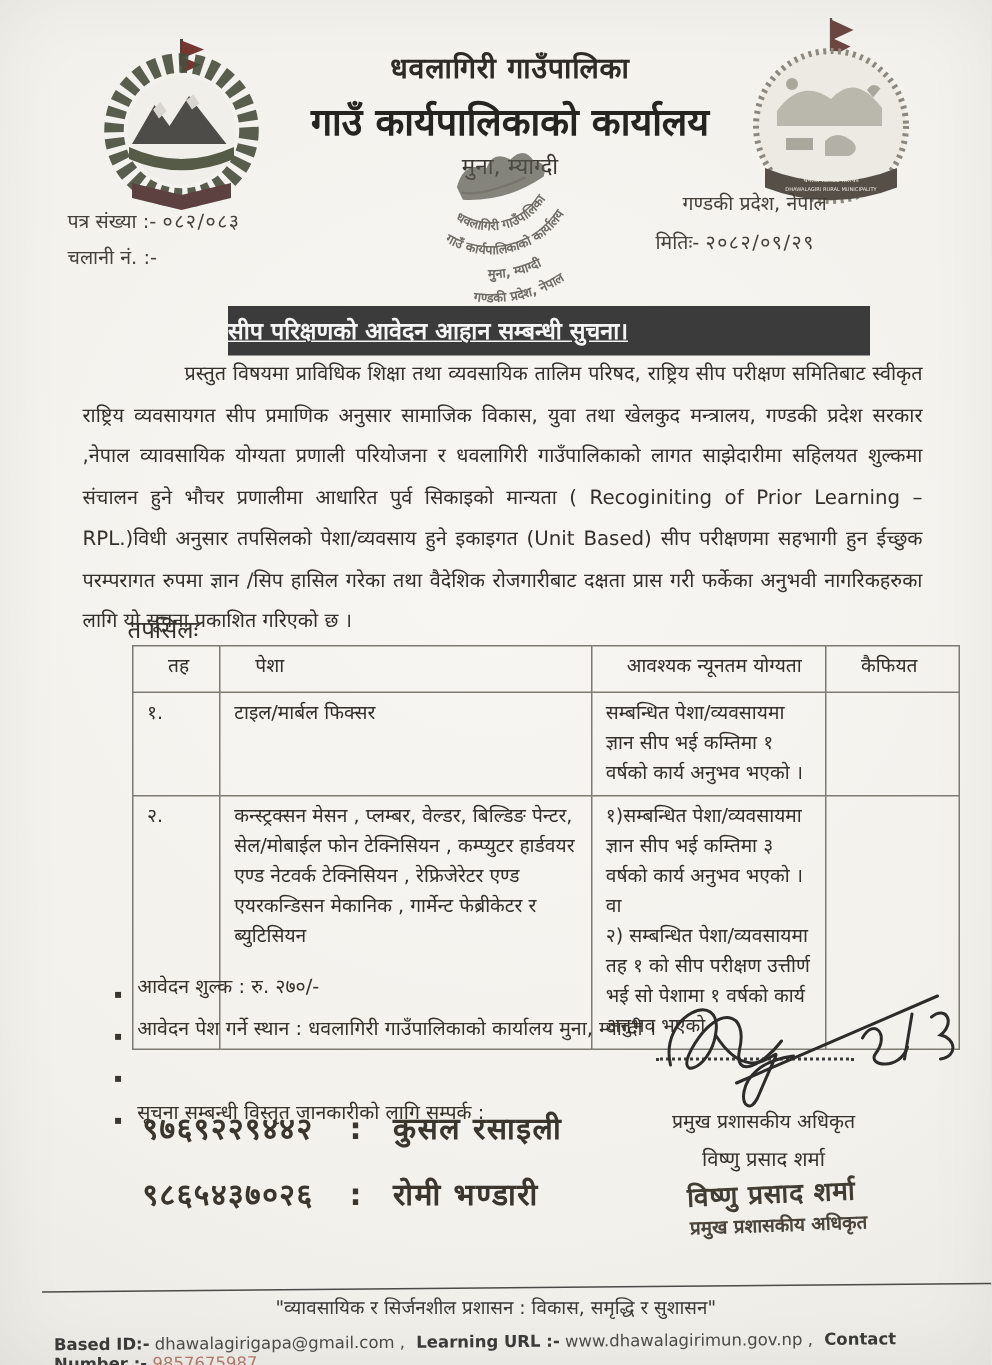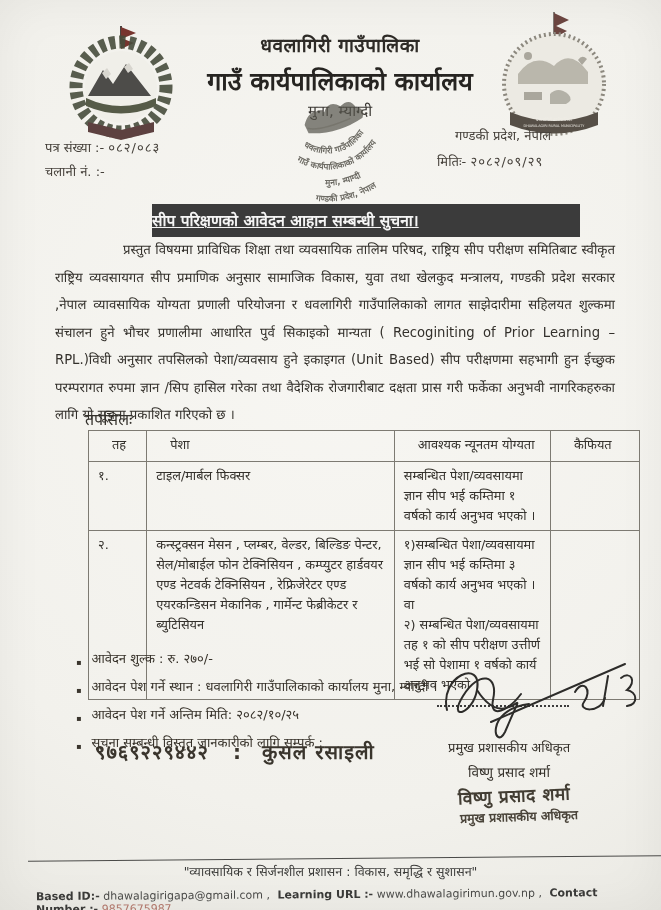--- a/index.html
+++ b/index.html
@@ -184,33 +184,37 @@
     <div class="bullet-row">
       <span class="bullet-mark">▪</span>
       <span>आवेदन शुल्क : रु. २७०/-</span>
     </div>
     <div class="bullet-row">
       <span class="bullet-mark">▪</span>
       <span>आवेदन पेश गर्ने स्थान : धवलागिरी गाउँपालिकाको कार्यालय मुना, म्याग्दी ।</span>
     </div>
     <div class="bullet-row">
       <span class="bullet-mark">▪</span>
-      <span>आवेदन पेश गर्ने अन्तिम मिति: २०८२/१०/२५</span>
     </div>
     <div class="bullet-row">
       <span class="bullet-mark">▪</span>
       <span>सूचना सम्बन्धी विस्तृत जानकारीको लागि सम्पर्क :</span>
     </div>
   </div>
 
   <div class="abs contacts">
     <div class="contact-row">
       <span class="phone">९७६९२२९४४२</span>
       <span class="sep">:</span>
       <span>कुसल रसाइली</span>
+    </div>
+    <div class="contact-row">
+      <span class="phone">९८६५४३७०२६</span>
+      <span class="sep">:</span>
+      <span>रोमी भण्डारी</span>
     </div>
   </div>
 
   <svg class="abs sig-svg" width="215" height="100" viewBox="0 0 215 100">
     <g stroke="#2d2c2a" stroke-width="2" fill="none" stroke-linecap="round">
       <path d="M22 62 C 14 28, 58 10, 52 42 C 48 66, 22 74, 38 48 C 54 22, 74 26, 68 52 C 64 72, 84 62, 96 46"></path>
       <path d="M52 42 C 84 92, 108 18, 80 84 C 70 104, 58 62, 104 56"></path>
       <path d="M66 74 L 200 16"></path>
       <path d="M150 44 c 8 -14, 18 -2, 9 10 c -7 9, 16 12, 21 -4"></path>
       <path d="M183 28 l -5 30"></path>

